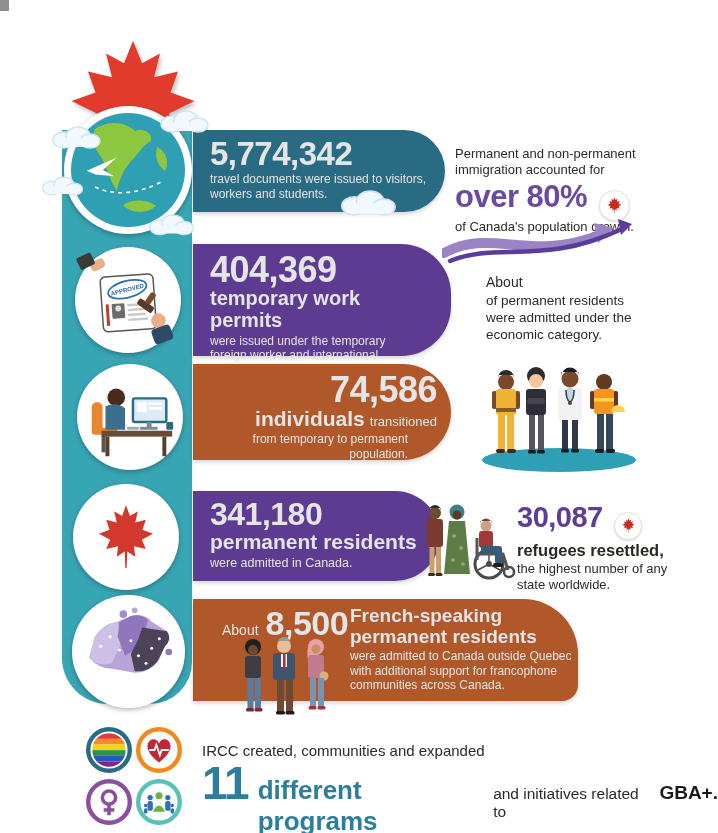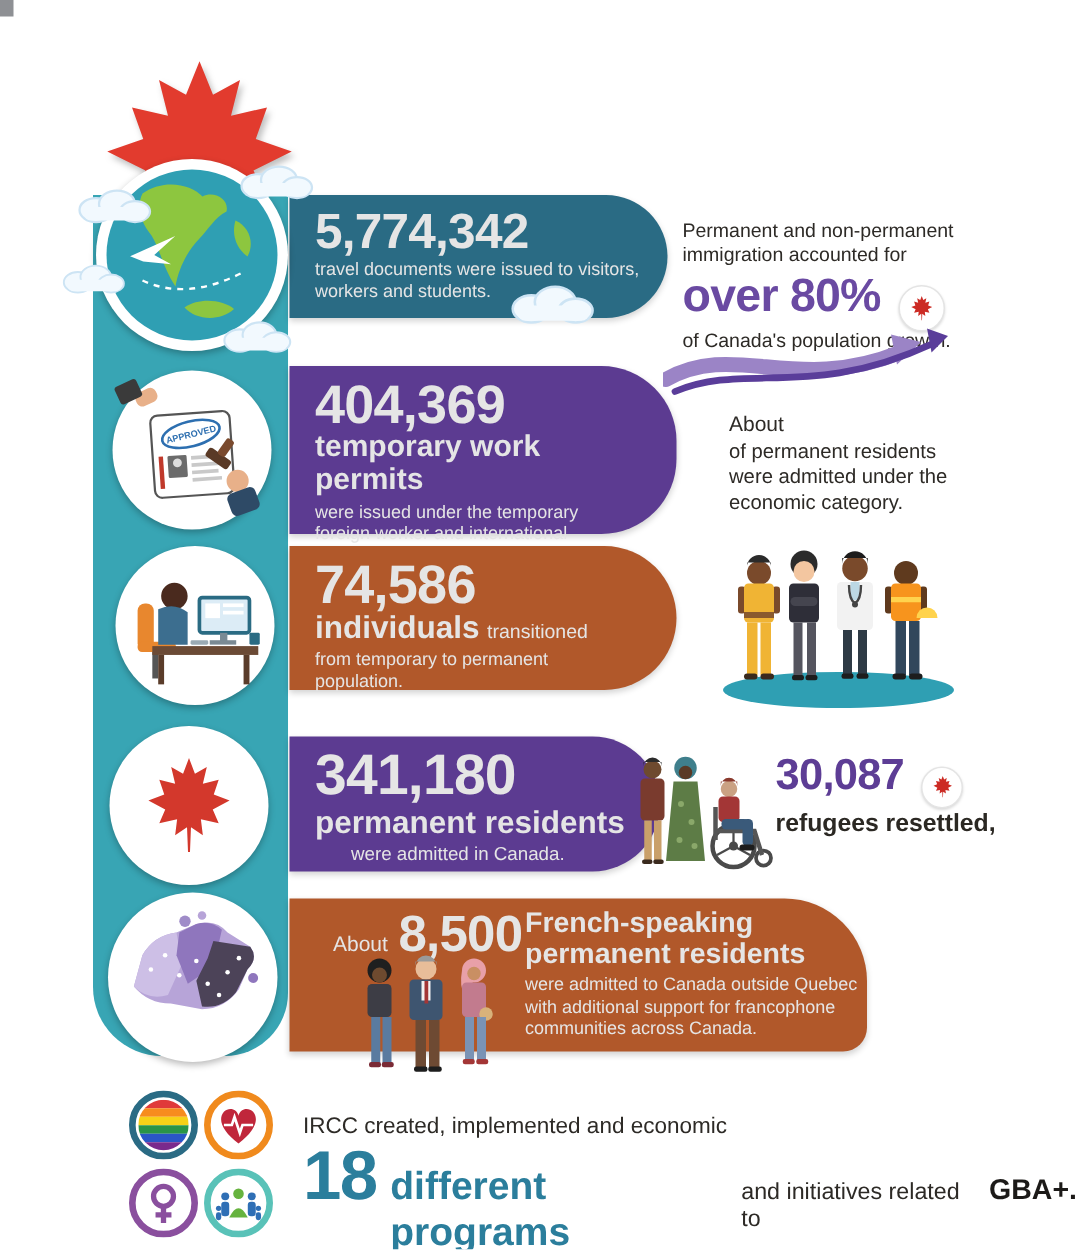--- a/index.html
+++ b/index.html
@@ -17,29 +17,29 @@
   .banner .val{font-weight:bold;letter-spacing:-0.5px;line-height:1.04;}
   .banner .lbl{font-weight:bold;line-height:1.08;}
   .banner .desc{font-size:12px;line-height:1.22;}
   .b1{left:193px;top:130px;width:252px;height:82px;background:#2a6b84;border-radius:0 46px 46px 0;}
   .b1 .val{font-size:33px;}
   .b1 .desc{width:225px;margin-top:1px;}
   .b2{left:193px;top:244px;width:258px;height:112px;background:#5c3b91;border-radius:0 50px 50px 0;}
   .b2 .val{font-size:36px;}
   .b2 .lbl{font-size:20px;}
   .b2 .desc{width:202px;margin-top:2px;}
-  .b3{left:193px;top:364px;width:258px;height:96px;background:#b1582a;border-radius:0 50px 50px 0;}
+  .b3{left:193px;top:364px;width:258px;height:96px;background:#b1582a;border-radius:0 50px 50px 0;text-align:right;}
   .b3 .val{font-size:36px;}
   .b3 .lbl{font-size:21px;display:inline;}
   .b3 .lblsuf{font-size:13px;font-weight:normal;margin-left:5px;}
   .b3 .desc{width:198px;margin-top:1px;}
   .b4{left:193px;top:491px;width:247px;height:90px;background:#5c3b91;border-radius:0 48px 48px 0;}
-  .b4 .val{font-size:38px;}
+  .b4 .val{font-size:32px;}
   .b4 .lbl{font-size:21px;}
-  .b4 .desc{margin-top:2px;font-size:12.5px;margin-left:24px;}
+  .b4 .desc{margin-top:2px;font-size:12.5px;}
   .b5{left:193px;top:599px;width:385px;height:102px;background:#b1582a;border-radius:0 55px 16px 0;}
   .b5 .prefix{font-size:14px;margin:14px 7px 0 12px;}
   .b5 .val{font-size:34px;}
   .b5-text{position:absolute;left:157px;top:7px;}
   .b5 .lbl{font-size:19px;}
   .b5 .desc{width:238px;margin-top:2px;font-size:12px;}
   .row{display:flex;align-items:baseline;}
   
   .circle{background:#fff;border-radius:50%;box-shadow:0 2px 5px rgba(0,0,0,.28);
           display:flex;align-items:center;justify-content:center;}
@@ -342,20 +342,21 @@
   <div class="abs refugees-text">
     <div>
       <span class="big">30,087</span>
       <span class="badge" style="width:26px;height:26px;">
         <svg width="15" height="15" viewBox="0 0 100 100">
             <use href="#maple" fill="#cc2b24"></use>
           </svg>
       </span>
     </div>
     <div class="lbl">refugees resettled,</div>
+    <div class="desc">the highest number of any state worldwide.</div>
   </div>
 
   <svg class="abs" style="left:239px;top:636px;" width="94" height="88" viewBox="0 0 94 88">
     <circle cx="14" cy="11" r="8" fill="#1f1f1f"></circle>
     <circle cx="14" cy="14" r="5" fill="#6e4a2f"></circle>
     <rect x="6" y="20" width="16" height="22" rx="3" fill="#3d3d45"></rect>
     <rect x="8.5" y="42" width="6" height="31" fill="#5a7ba0"></rect>
     <rect x="16" y="42" width="6" height="31" fill="#5a7ba0"></rect>
     <rect x="7" y="72" width="8" height="3.5" rx="1.5" fill="#7a2a35"></rect>
     <rect x="15.5" y="72" width="8" height="3.5" rx="1.5" fill="#7a2a35"></rect>
@@ -412,22 +413,22 @@
       <rect x="13" y="25" width="6" height="11" rx="2.5" fill="#2f6fb5"></rect>
     <circle cx="36" cy="21" r="3" fill="#2f6fb5"></circle>
       <rect x="33" y="25" width="6" height="11" rx="2.5" fill="#2f6fb5"></rect>
     <circle cx="11" cy="30" r="2" fill="#2f6fb5"></circle>
       <rect x="9" y="33" width="4" height="6" rx="1.8" fill="#2f6fb5"></rect>
     <circle cx="41" cy="30" r="2" fill="#2f6fb5"></circle>
       <rect x="39" y="33" width="4" height="6" rx="1.8" fill="#2f6fb5"></rect>
   </svg>
 
   <div class="abs footer-text darktext">
-    <div class="intro">IRCC created, implemented and economic</div>
+    <div class="intro">IRCC created, communities and expanded</div>
     <div class="f-row">
-      <span class="f-count">18</span>
+      <span class="f-count">11</span>
       <span class="f-programs">different programs</span>
       <span class="f-mid">and initiatives related to</span>
       <span class="f-gba">GBA+.</span>
     </div>
   </div>
 
 </div>
 
 </body></html>

